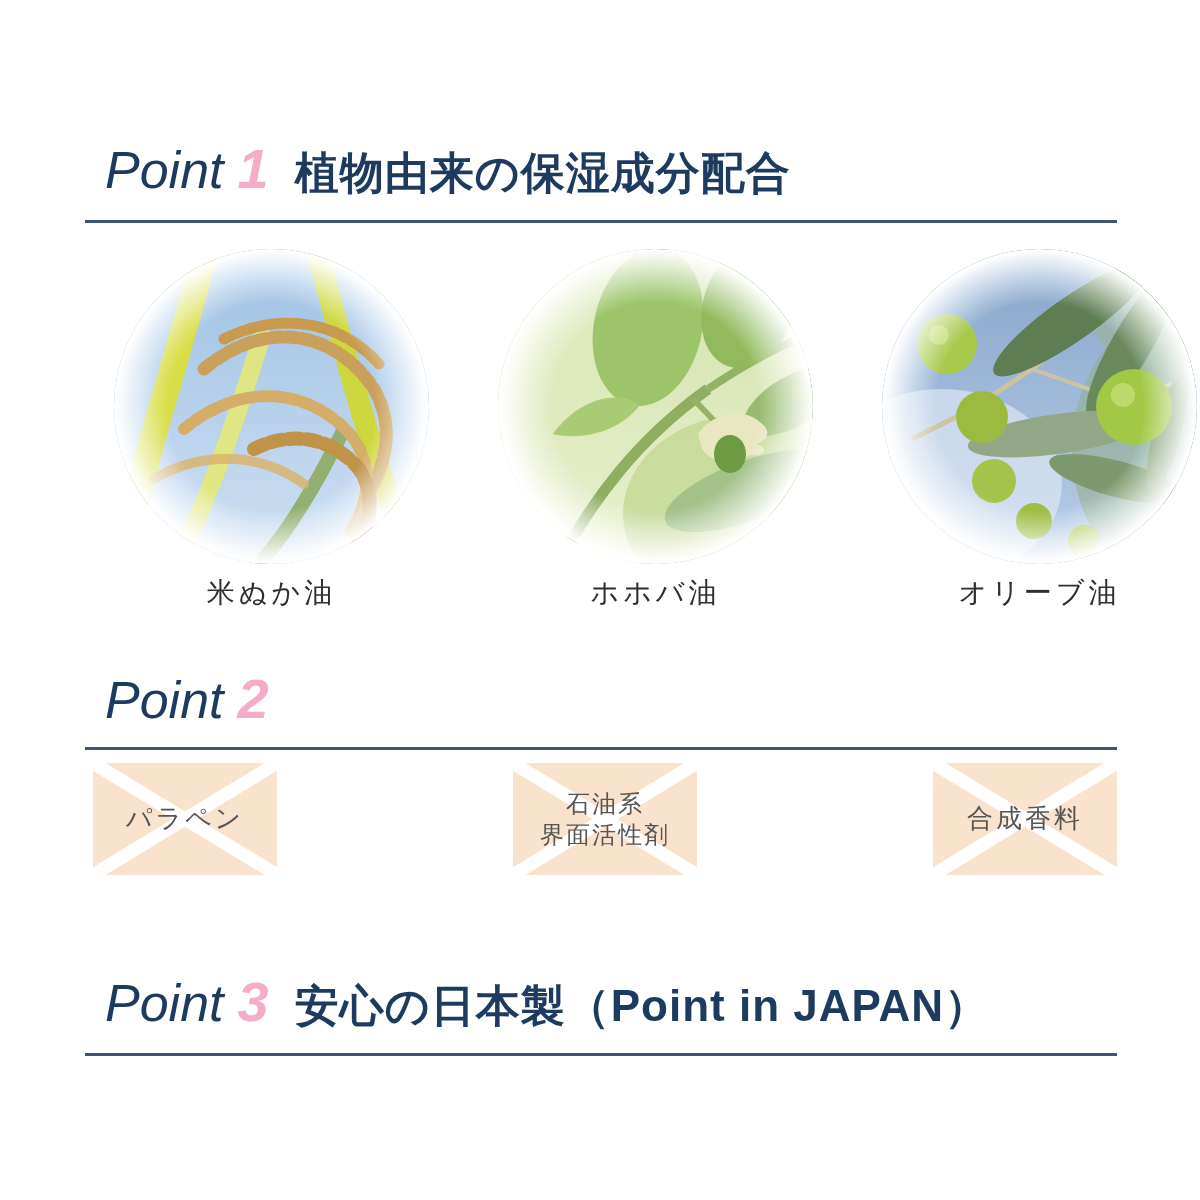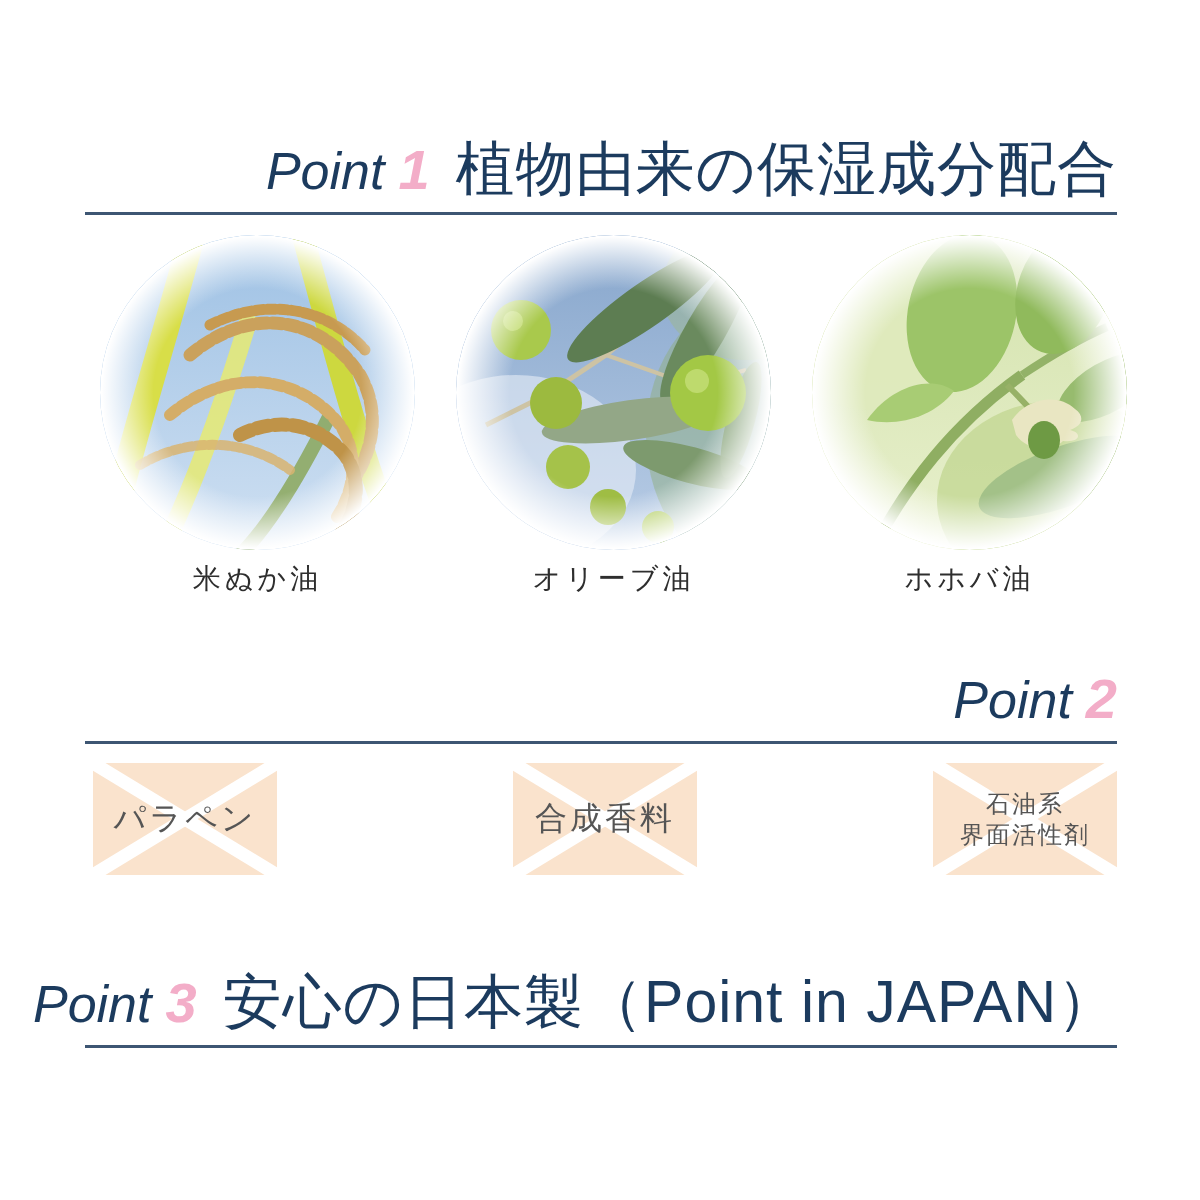--- a/index.html
+++ b/index.html
@@ -18,49 +18,48 @@
     background:#ffffff;
     overflow:hidden;
     font-family:"Liberation Sans",sans-serif;
   }
 
   
   .section-header{
     position:absolute;
     left:85px;width:1032px;
     display:flex;align-items:baseline;
-    padding-left:20px;padding-bottom:11px;
+    padding-left:20px;padding-bottom:17px;
     border-bottom:3px solid var(--rule);
     white-space:nowrap;
-    justify-content:flex-end;
   }
   .s1{top:139px;} .s2{top:669px;} .s3{top:972px;}
   .pt-word{
     font-style:italic;font-weight:400;
     font-size:52px;line-height:60px;
     color:var(--navy);
   }
   .pt-num{
     font-style:italic;font-weight:700;
     font-size:56px;line-height:60px;
     color:var(--pink);
     margin-left:14px;
   }
   .pt-title{
-    font-weight:400;font-size:59px;line-height:60px;
+    font-weight:700;font-size:44px;line-height:60px;
     color:var(--navy);
     margin-left:26px;letter-spacing:1px;
   }
 
   
   .oils-row{
     position:absolute;top:233px;left:98px;width:1019px;
     display:flex;gap:37px;
   }
-  .oil{margin:2px;width:315px;display:flex;flex-direction:column;align-items:center;}
+  .oil{margin:16px;width:315px;display:flex;flex-direction:column;align-items:center;}
   .photo-circle{
     position:relative;width:315px;height:315px;border-radius:50%;overflow:hidden;
   }
   .photo-circle svg{display:block;width:100%;height:100%;}
   .feather{
     position:absolute;inset:0;border-radius:50%;
     background:radial-gradient(circle closest-side,
       rgba(255,255,255,0) 58%, rgba(255,255,255,0) 66%,
       rgba(255,255,255,0.55) 84%, #ffffff 99%);
   }
@@ -82,21 +81,21 @@
     overflow:hidden;
   }
   .xbar{
     position:absolute;left:50%;top:50%;
     width:232px;height:13px;background:#ffffff;
   }
   .xbar1{transform:translate(-50%,-50%) rotate(31.3deg);}
   .xbar2{transform:translate(-50%,-50%) rotate(-31.3deg);}
   .box-label{
     position:relative;z-index:1;
-    font-size:32px;letter-spacing:3px;
+    font-size:26px;letter-spacing:3px;
     color:var(--box_text);
     text-align:center;line-height:1.3;
   }
   .box-label span{display:block;}
   .two-line .box-label{font-size:24px;letter-spacing:2px;}
 </style>
 </head>
 <body>
 
 <div class="page">
@@ -125,20 +124,48 @@
           <path d="M230,180 C200,240 170,290 140,320" stroke="#7f9c3c" stroke-width="14" fill="none" opacity="0.7"></path>
           <path d="M110,90 C170,60 230,75 265,115" stroke="#c79a50" stroke-width="11" fill="none" stroke-dasharray="8 4" stroke-linecap="round"></path>
           <path d="M90,120 C150,70 220,80 260,140 C280,175 275,215 250,250" stroke="#caa15c" stroke-width="13" fill="none" stroke-dasharray="10 5" stroke-linecap="round"></path>
           <path d="M70,180 C130,130 200,140 240,190 C260,220 255,255 235,285" stroke="#d4ad68" stroke-width="12" fill="none" stroke-dasharray="9 5" stroke-linecap="round"></path>
           <path d="M140,200 C180,180 220,190 245,220 C262,245 258,275 240,300" stroke="#bf9348" stroke-width="14" fill="none" stroke-dasharray="12 6" stroke-linecap="round"></path>
           <path d="M40,230 C90,200 150,205 190,235" stroke="#d8b470" stroke-width="10" fill="none" stroke-dasharray="8 4" stroke-linecap="round" opacity="0.85"></path>
         </svg>
         <div class="feather"></div>
       </div>
       <figcaption>米ぬか油</figcaption>
+    </figure>
+
+    <figure class="oil">
+      <div class="photo-circle">
+        <svg viewBox="0 0 315 315">
+          <defs>
+            <linearGradient id="jG" x1="0" y1="0" x2="0" y2="1">
+              <stop offset="0" stop-color="#d3e2ac"></stop>
+                <stop offset="1" stop-color="#e8f0cd"></stop>
+            </linearGradient>
+          </defs>
+          <rect width="315" height="315" fill="url(#jG)"></rect>
+          <ellipse cx="250" cy="265" rx="125" ry="100" fill="#c3d794" opacity="0.8"></ellipse>
+          <ellipse cx="60" cy="80" rx="105" ry="95" fill="#dfeabc" opacity="0.9"></ellipse>
+          <path d="M60,315 C95,250 140,190 210,140" stroke="#8fae62" stroke-width="11" fill="none"></path>
+          <path d="M210,140 C240,120 265,105 295,92" stroke="#93b268" stroke-width="8" fill="none"></path>
+          <path d="M195,150 C210,165 220,175 228,186" stroke="#97b167" stroke-width="6" fill="none"></path>
+          <ellipse cx="150" cy="78" rx="54" ry="80" transform="rotate(12 150 78)" fill="#9cc468"></ellipse>
+          <ellipse cx="252" cy="55" rx="46" ry="66" transform="rotate(20 252 55)" fill="#90ba5c"></ellipse>
+          <path d="M55,185 C80,150 120,140 142,156 C122,182 86,192 55,185 Z" fill="#a8cc74"></path>
+          <ellipse cx="250" cy="242" rx="88" ry="30" transform="rotate(-20 250 242)" fill="#a3c188"></ellipse>
+          <ellipse cx="295" cy="152" rx="55" ry="25" transform="rotate(-30 295 152)" fill="#97bb6e"></ellipse>
+          <path d="M200,185 C215,163 246,158 263,174 C273,181 271,191 258,195 C271,198 268,208 251,206 C239,218 214,215 204,200 Z" fill="#e9e6c2"></path>
+          <ellipse cx="232" cy="205" rx="16" ry="19" fill="#6e9a44"></ellipse>
+        </svg>
+        <div class="feather"></div>
+      </div>
+      <figcaption>ホホバ油</figcaption>
     </figure>
 
     <figure class="oil">
       <div class="photo-circle">
         <svg viewBox="0 0 315 315">
           <defs>
             <linearGradient id="oskyG" x1="0" y1="0" x2="0" y2="1">
               <stop offset="0" stop-color="#87a6cc"></stop>
                 <stop offset="1" stop-color="#b9cde6"></stop>
             </linearGradient>
@@ -161,83 +188,55 @@
             <circle cx="241" cy="146" r="12" fill="#c3dd74" opacity="0.85"></circle>
           <circle cx="112" cy="232" r="22" fill="#a5c24a"></circle>
           <circle cx="152" cy="272" r="18" fill="#9fbd44"></circle>
           <circle cx="202" cy="292" r="16" fill="#a8c74e"></circle>
         </svg>
         <div class="feather"></div>
       </div>
       <figcaption>オリーブ油</figcaption>
     </figure>
 
-    <figure class="oil">
-      <div class="photo-circle">
-        <svg viewBox="0 0 315 315">
-          <defs>
-            <linearGradient id="jG" x1="0" y1="0" x2="0" y2="1">
-              <stop offset="0" stop-color="#d3e2ac"></stop>
-                <stop offset="1" stop-color="#e8f0cd"></stop>
-            </linearGradient>
-          </defs>
-          <rect width="315" height="315" fill="url(#jG)"></rect>
-          <ellipse cx="250" cy="265" rx="125" ry="100" fill="#c3d794" opacity="0.8"></ellipse>
-          <ellipse cx="60" cy="80" rx="105" ry="95" fill="#dfeabc" opacity="0.9"></ellipse>
-          <path d="M60,315 C95,250 140,190 210,140" stroke="#8fae62" stroke-width="11" fill="none"></path>
-          <path d="M210,140 C240,120 265,105 295,92" stroke="#93b268" stroke-width="8" fill="none"></path>
-          <path d="M195,150 C210,165 220,175 228,186" stroke="#97b167" stroke-width="6" fill="none"></path>
-          <ellipse cx="150" cy="78" rx="54" ry="80" transform="rotate(12 150 78)" fill="#9cc468"></ellipse>
-          <ellipse cx="252" cy="55" rx="46" ry="66" transform="rotate(20 252 55)" fill="#90ba5c"></ellipse>
-          <path d="M55,185 C80,150 120,140 142,156 C122,182 86,192 55,185 Z" fill="#a8cc74"></path>
-          <ellipse cx="250" cy="242" rx="88" ry="30" transform="rotate(-20 250 242)" fill="#a3c188"></ellipse>
-          <ellipse cx="295" cy="152" rx="55" ry="25" transform="rotate(-30 295 152)" fill="#97bb6e"></ellipse>
-          <path d="M200,185 C215,163 246,158 263,174 C273,181 271,191 258,195 C271,198 268,208 251,206 C239,218 214,215 204,200 Z" fill="#e9e6c2"></path>
-          <ellipse cx="232" cy="205" rx="16" ry="19" fill="#6e9a44"></ellipse>
-        </svg>
-        <div class="feather"></div>
-      </div>
-      <figcaption>ホホバ油</figcaption>
-    </figure>
-
   </div>
 
   <div class="section-header s2">
     <span class="pt-word">Point</span>
     <span class="pt-num">2</span>
   </div>
 
   <div class="additives-row">
 
     <div class="additive-box">
       <span class="xbar xbar1"></span>
       <span class="xbar xbar2"></span>
       <span class="box-label">
         <span>パラペン</span>
       </span>
     </div>
 
-
-    <div class="additive-box">
-      <span class="xbar xbar1"></span>
-      <span class="xbar xbar2"></span>
-      <span class="box-label">
-        <span>合成香料</span>
-      </span>
-    </div>
 
     <div class="additive-box two-line">
       <span class="xbar xbar1"></span>
       <span class="xbar xbar2"></span>
       <span class="box-label">
         <span>石油系</span>
         <span>界面活性剤</span>
       </span>
     </div>
 
+    <div class="additive-box">
+      <span class="xbar xbar1"></span>
+      <span class="xbar xbar2"></span>
+      <span class="box-label">
+        <span>合成香料</span>
+      </span>
+    </div>
+
 
   </div>
 
   <div class="section-header s3">
     <span class="pt-word">Point</span>
     <span class="pt-num">3</span>
     <span class="pt-title">安心の日本製（Point in JAPAN）</span>
   </div>
 
 </div>

